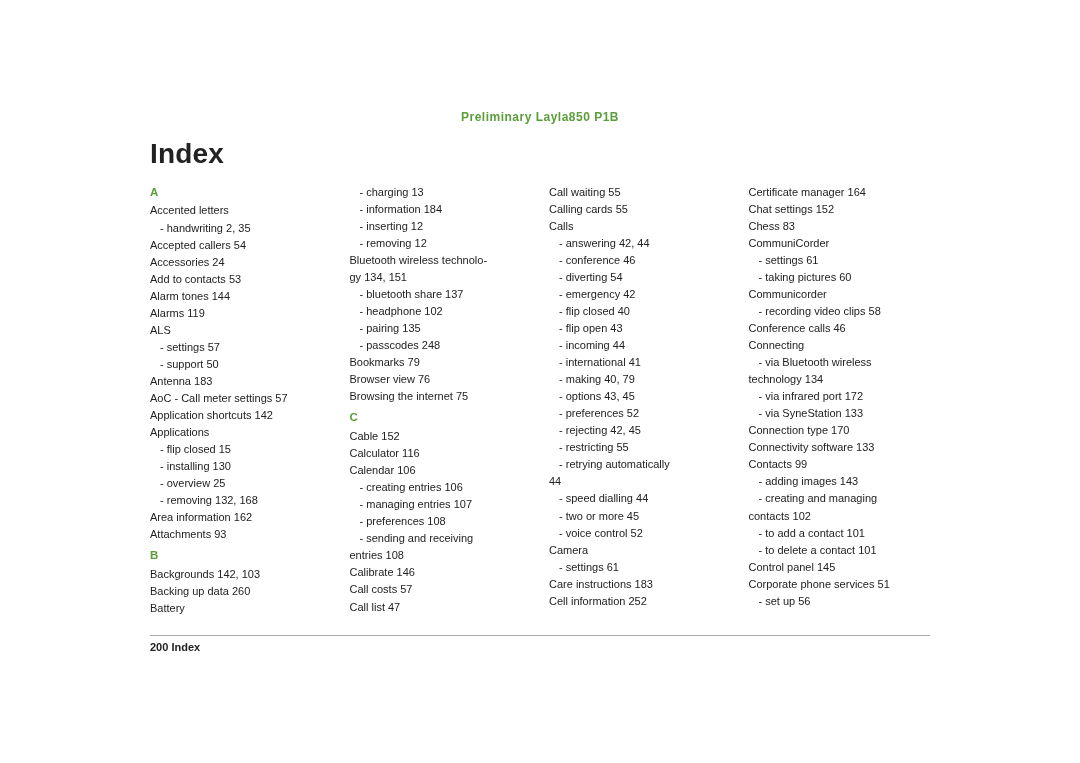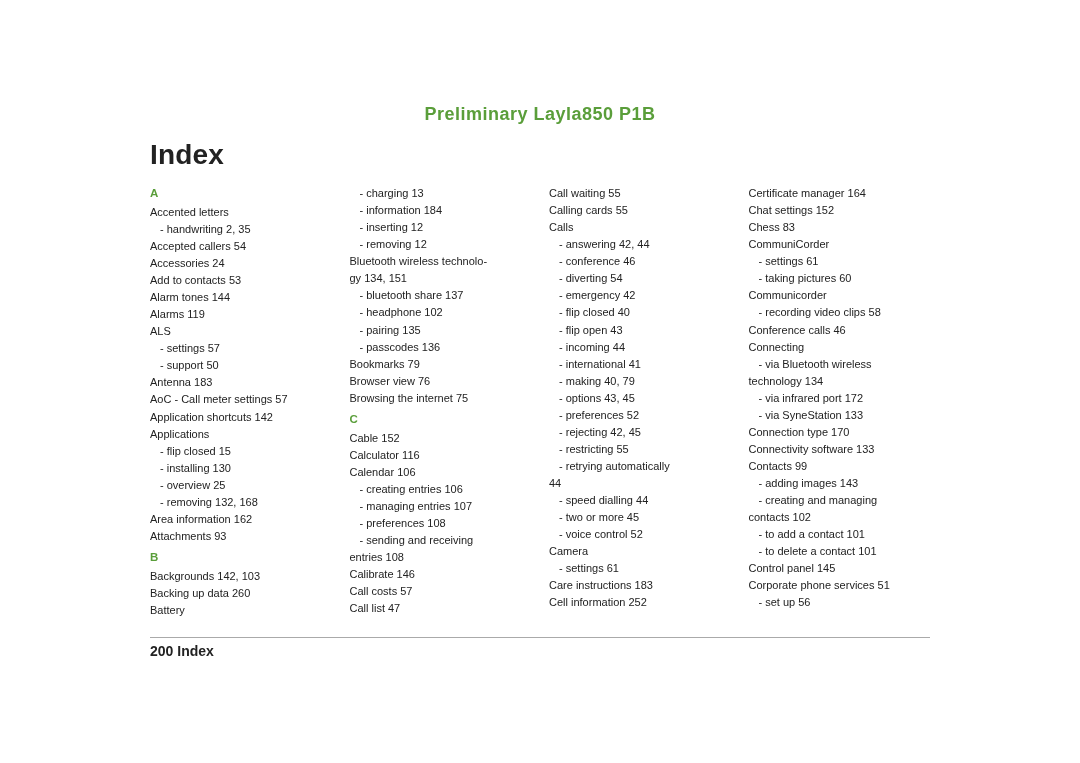--- a/index.html
+++ b/index.html
@@ -14,21 +14,21 @@
       align-items: center;
       justify-content: center;
     }
     .page {
       width: 860px;
       padding: 30px 40px 30px 40px;
       position: relative;
     }
     .preliminary {
       color: #5a9e3a;
-      font-size: 18px;
+      font-size: 12px;
       font-weight: bold;
       text-align: center;
       margin-bottom: 14px;
       letter-spacing: 0.5px;
     }
     .index-title {
       font-size: 28px;
       font-weight: bold;
       color: #222;
       margin-bottom: 14px;
@@ -51,21 +51,21 @@
       margin-bottom: 1px;
       margin-top: 4px;
     }
     .letter-heading:first-child { margin-top: 0; }
     .entry { line-height: 1.55; }
     .sub { padding-left: 10px; }
     .footer-bar {
       border-top: 1px solid #aaa;
       margin-top: 18px;
       padding-top: 5px;
-      font-size: 14px;
+      font-size: 11px;
       font-weight: bold;
     }
   </style>
 </head>
 <body>
 
 <div class="page">
   <div class="preliminary">Preliminary Layla850 P1B</div>
   <div class="index-title">Index</div>
 
@@ -100,21 +100,21 @@
       <div class="column">
         <div class="entry sub">- charging 13</div>
         <div class="entry sub">- information 184</div>
         <div class="entry sub">- inserting 12</div>
         <div class="entry sub">- removing 12</div>
         <div class="entry">Bluetooth wireless technolo-</div>
         <div class="entry">gy 134, 151</div>
         <div class="entry sub">- bluetooth share 137</div>
         <div class="entry sub">- headphone 102</div>
         <div class="entry sub">- pairing 135</div>
-        <div class="entry sub">- passcodes 136</div>
+        <div class="entry sub">- passcodes 248</div>
         <div class="entry">Bookmarks 79</div>
         <div class="entry">Browser view 76</div>
         <div class="entry">Browsing the internet 75</div>
         <div class="letter-heading">C</div>
         <div class="entry">Cable 152</div>
         <div class="entry">Calculator 116</div>
         <div class="entry">Calendar 106</div>
         <div class="entry sub">- creating entries 106</div>
         <div class="entry sub">- managing entries 107</div>
         <div class="entry sub">- preferences 108</div>

